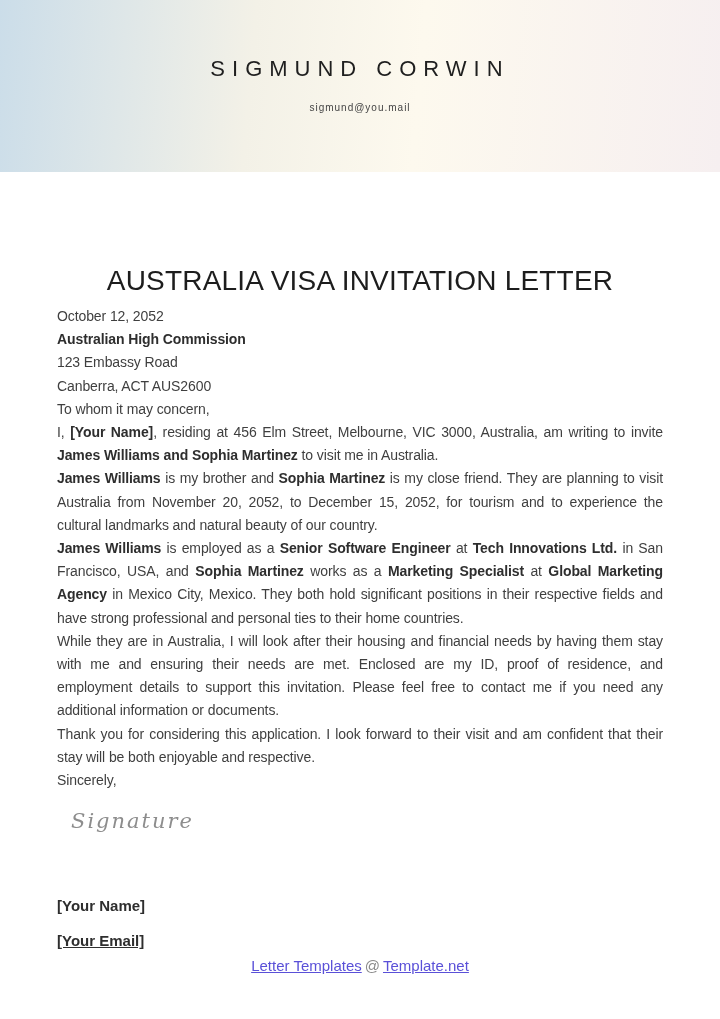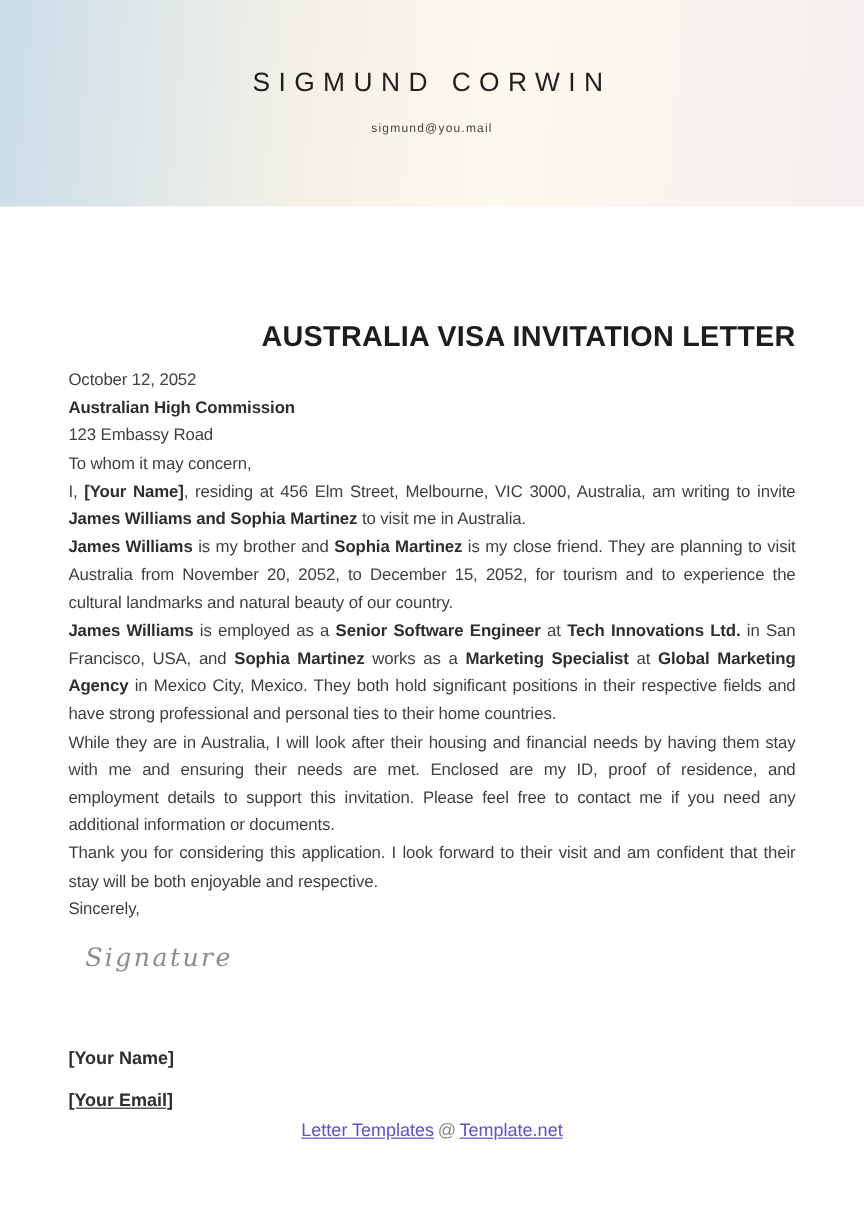--- a/index.html
+++ b/index.html
@@ -44,24 +44,24 @@
     font-size:10px;
     letter-spacing:1px;
     color:#454545;
   }
   .content{
     padding:92px 57px 0 57px;
     box-sizing:border-box;
   }
   .title{
     margin:0 0 7px 0;
-    text-align:right;
-    font-size:24px;
+    text-align:center;
+    font-size:28px;
     line-height:34px;
-    font-weight:700;
+    font-weight:400;
     letter-spacing:0.2px;
     color:var(--title-text);
   }
   .body-text{
     font-size:14px;
     letter-spacing:-0.1px;
     line-height:23.2px;
     color:var(--body-text);
   }
   .body-text p{
@@ -113,20 +113,21 @@
   </header>
 
   <main class="content">
     <h1 class="title">AUSTRALIA VISA INVITATION LETTER</h1>
 
     <div class="body-text">
       <p class="line">October 12, 2052</p>
       <div id="recipient-block">
           <p class="line"><strong>Australian High Commission</strong></p>
           <p class="line"><span>123 Embassy Road</span></p>
+          <p class="line"><span>Canberra, ACT AUS2600</span></p>
         </div>
       <p class="line">To whom it may concern,</p>
       <div id="paragraph-block">
           <p><span>I, </span><strong>[Your Name]</strong><span>, residing at 456 Elm Street, Melbourne, VIC 3000, Australia, am writing to invite </span><strong>James Williams and Sophia Martinez</strong><span> to visit me in Australia.</span></p>
           <p><strong>James Williams</strong><span> is my brother and </span><strong>Sophia Martinez</strong><span> is my close friend. They are planning to visit Australia from November 20, 2052, to December 15, 2052, for tourism and to experience the cultural landmarks and natural beauty of our country.</span></p>
           <p><strong>James Williams</strong><span> is employed as a </span><strong>Senior Software Engineer</strong><span> at </span><strong>Tech Innovations Ltd.</strong><span> in San Francisco, USA, and </span><strong>Sophia Martinez</strong><span> works as a </span><strong>Marketing Specialist</strong><span> at </span><strong>Global Marketing Agency</strong><span> in Mexico City, Mexico. They both hold significant positions in their respective fields and have strong professional and personal ties to their home countries.</span></p>
           <p><span>While they are in Australia, I will look after their housing and financial needs by having them stay with me and ensuring their needs are met. Enclosed are my ID, proof of residence, and employment details to support this invitation. Please feel free to contact me if you need any additional information or documents.</span></p>
           <p><span>Thank you for considering this application. I look forward to their visit and am confident that their stay will be both enjoyable and respective.</span></p>
         </div>
       <p class="line">Sincerely,</p>

